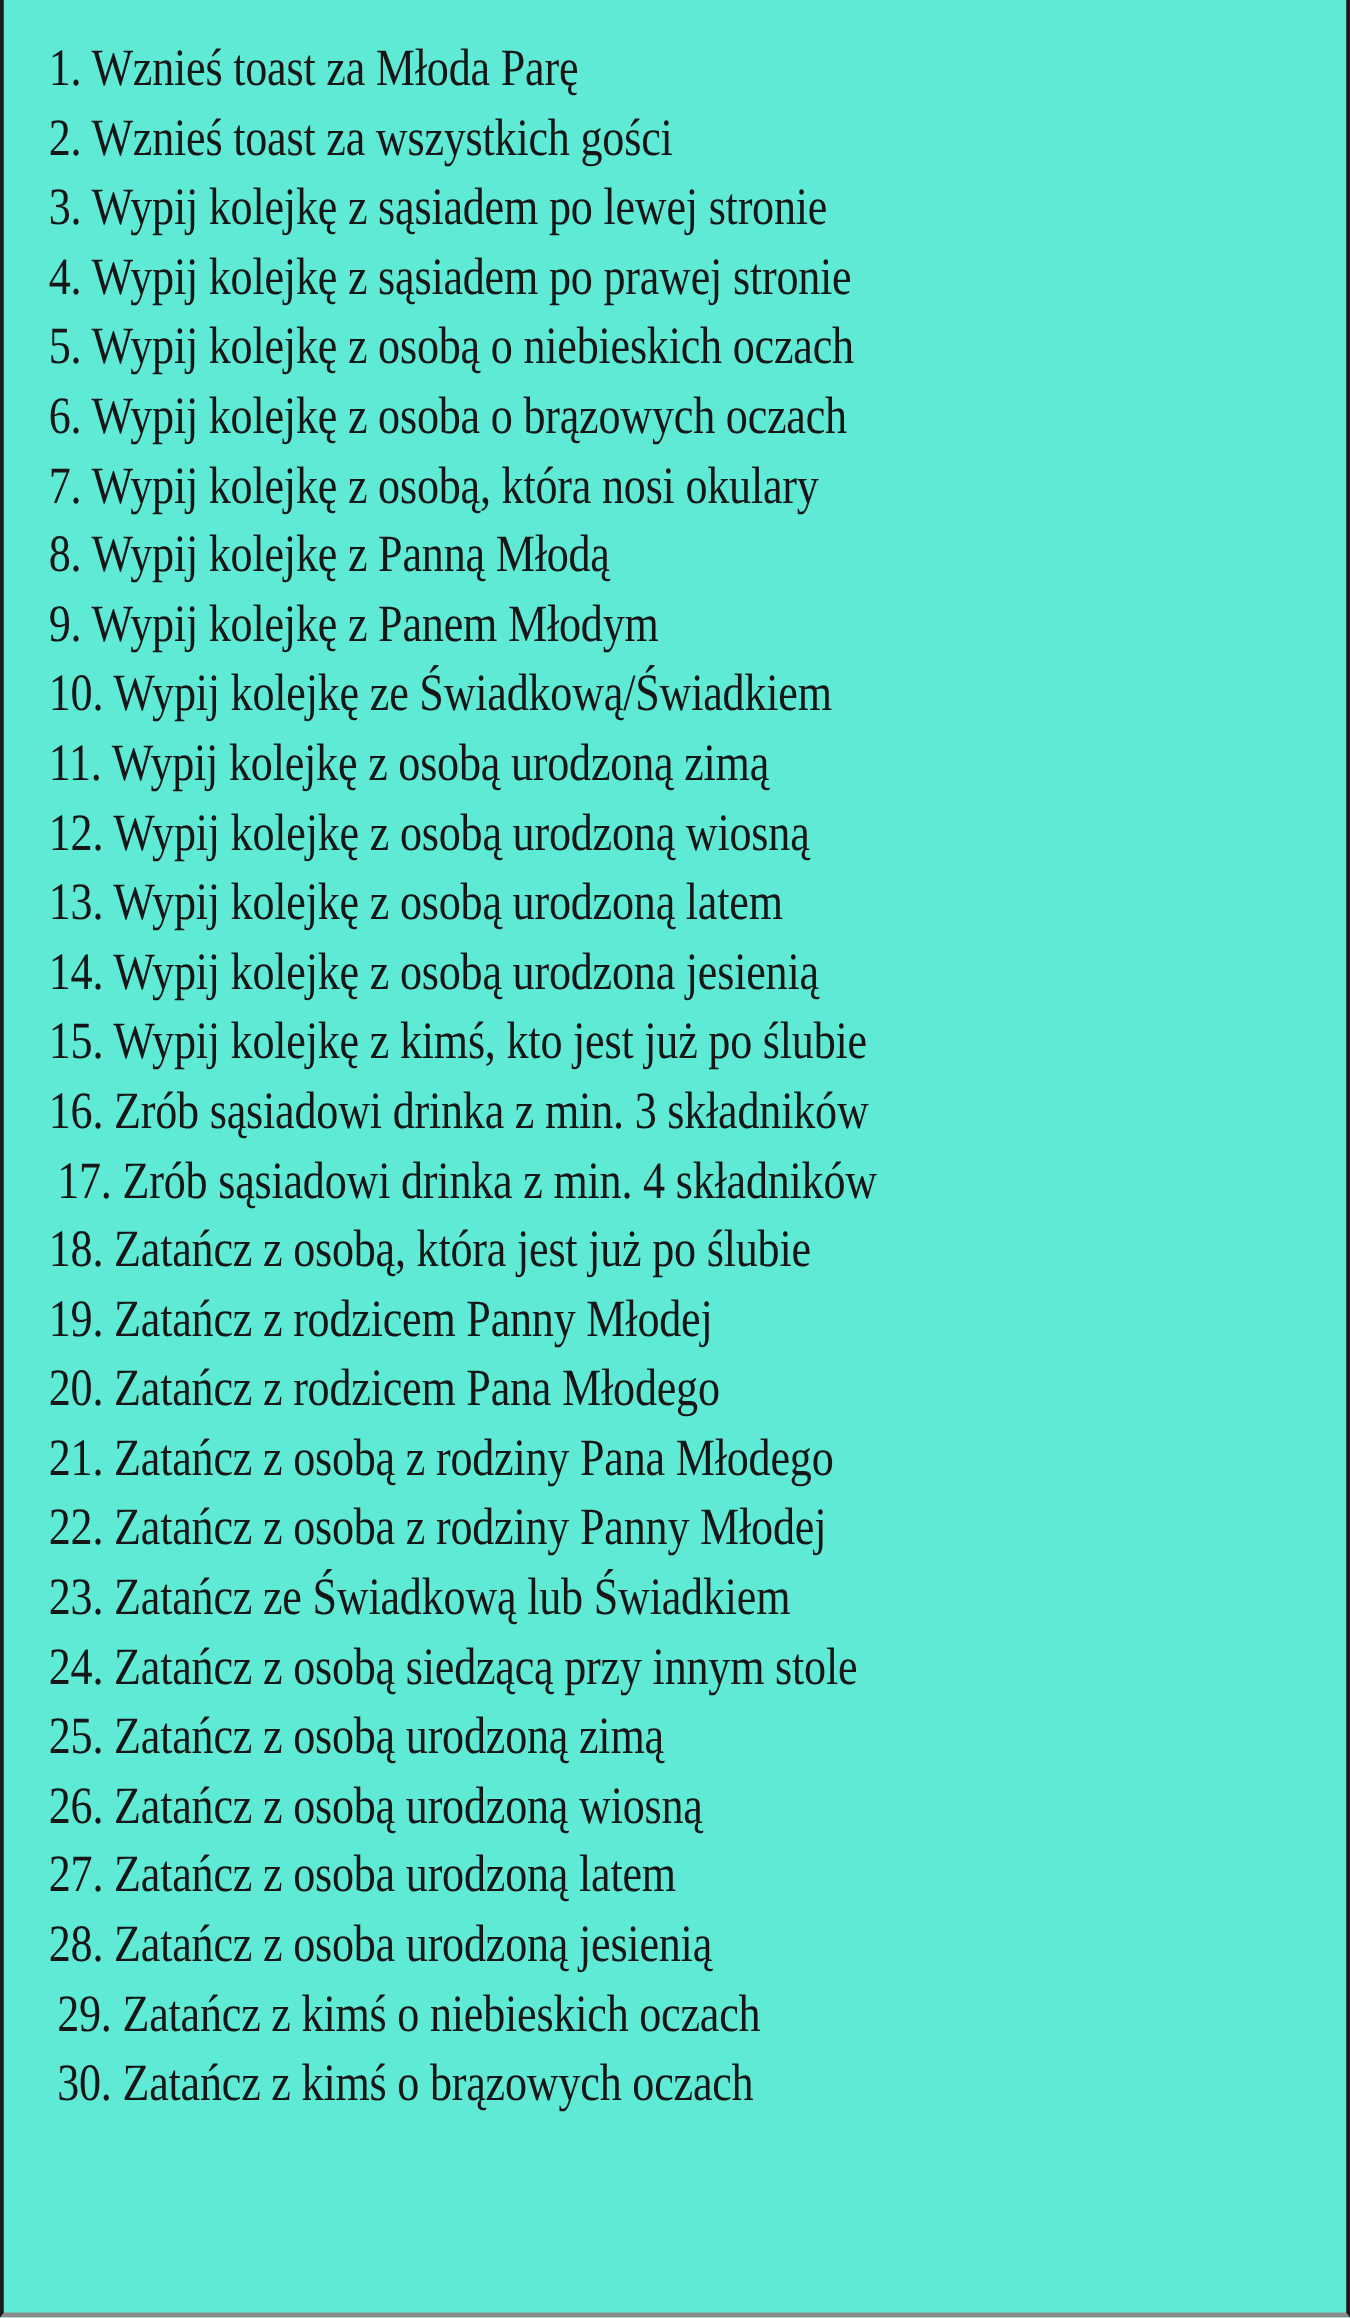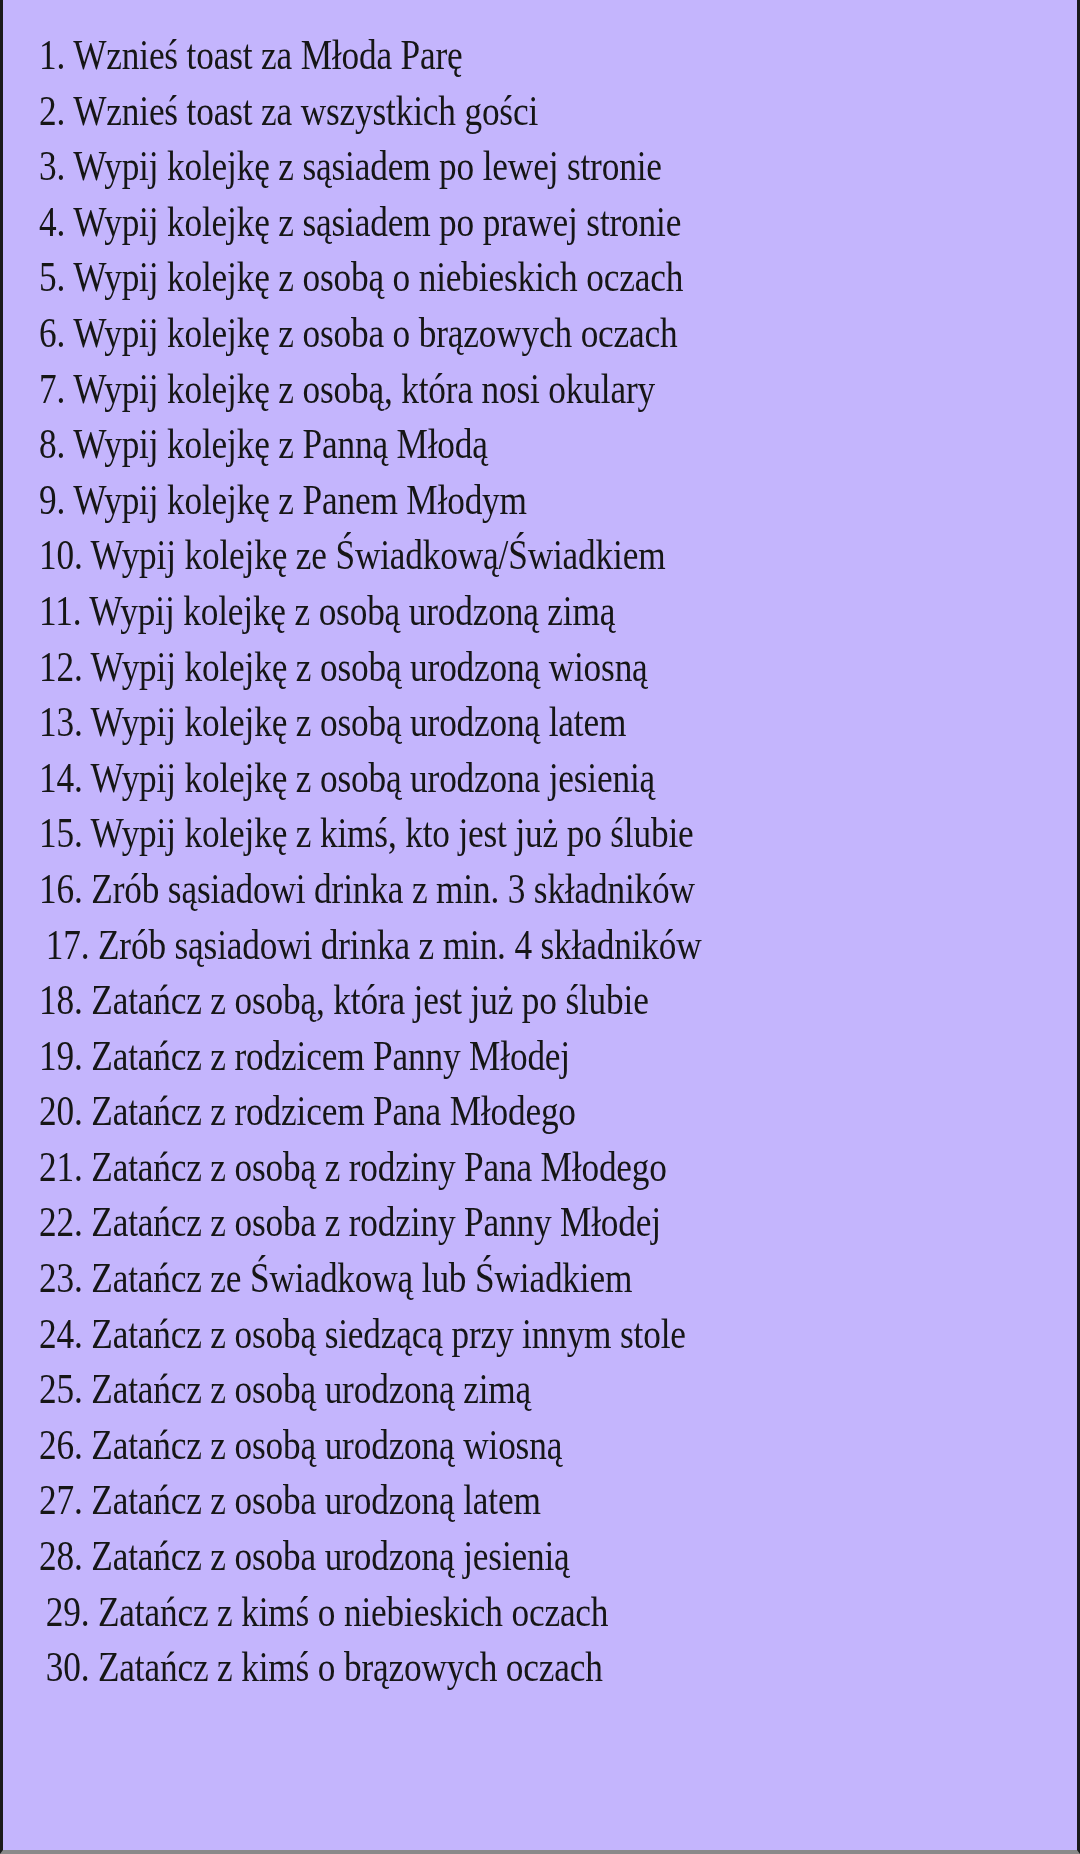--- a/index.html
+++ b/index.html
@@ -13,21 +13,21 @@
       position: relative;
       overflow: hidden;
     }
     .page {
       position: absolute;
       left: 0;
       top: 0;
       width: 1080px;
       height: 1854px;
       box-sizing: border-box;
-      background: #c4b5fd;
+      background: #5eead4;
       border-left: 3px solid #1a1a1a;
       border-right: 3px solid #1a1a1a;
       border-bottom: 4px solid #8a8a8a;
     }
     .list {
       position: absolute;
       left: 36px;
       top: 28px;
       margin: 0;
       padding: 0;

